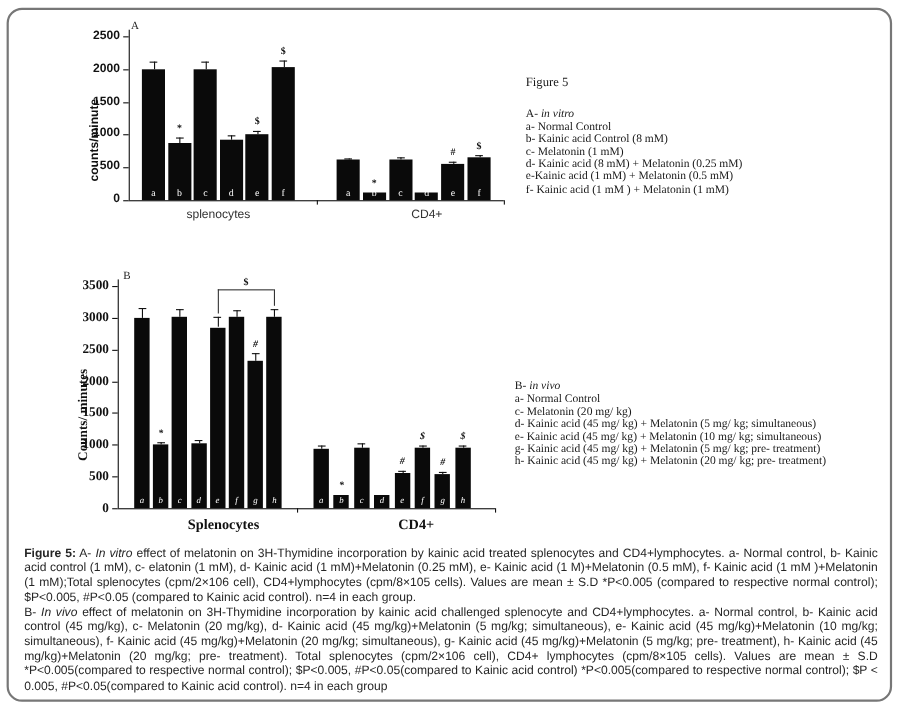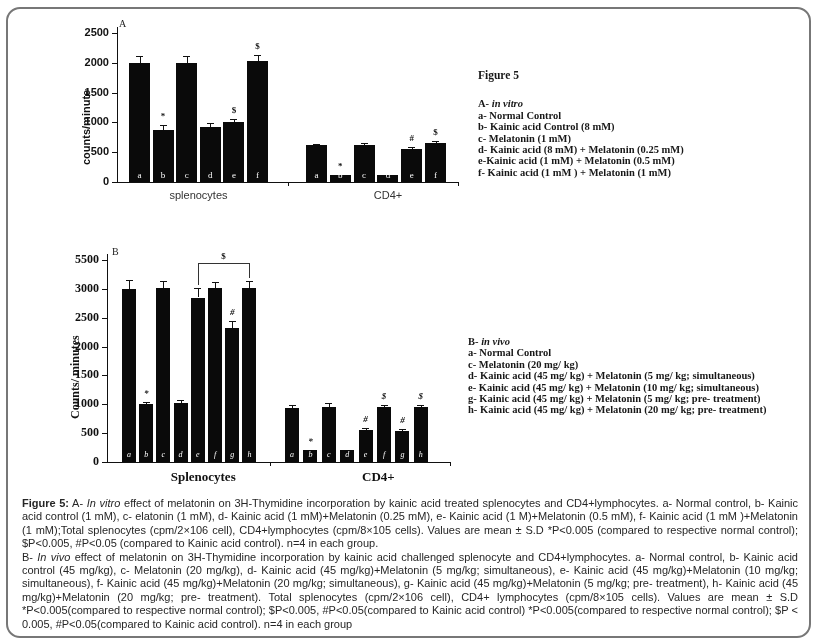--- a/index.html
+++ b/index.html
@@ -23,21 +23,21 @@
   .chart-a .barletter{font-size:9px;}
   .chart-b .barletter{font-size:8px;font-style:italic;}
   .glabel{position:absolute;text-align:center;}
   .chart-a .glabel{font-size:11px;color:#333;font-family:"Liberation Sans",sans-serif;}
   .chart-b .glabel{font-size:13px;font-weight:bold;font-family:"Liberation Serif",serif;}
   .ylab{position:absolute;white-space:nowrap;transform:rotate(-90deg);
        transform-origin:0 0;font-weight:bold;}
   .chart-a .ylab{font-size:11px;font-family:"Liberation Sans",sans-serif;}
   .chart-b .ylab{font-size:12px;font-family:"Liberation Serif",serif;}
   .plabel{position:absolute;font-family:"Liberation Serif",serif;font-size:10px;color:#222;}
-  .legend{position:absolute;font-family:"Liberation Serif",serif;font-weight:bold;
+  .legend{position:absolute;font-family:"Liberation Serif",serif;font-weight:normal;
        color:#181818;font-size:10.5px;line-height:11.4px;}
   .legend .legend-title{font-size:11.5px;margin-bottom:17px;}
   .legend .legend-heading{margin-bottom:0;}
   .caption{position:absolute;left:22px;top:497px;width:776px;font-size:11px;
        line-height:13.4px;color:#262626;text-align:justify;}
   .caption p{margin:0;}
 </style>
 </head>
 <body>
 
@@ -140,21 +140,21 @@
     <div class="ticklab" style="left: 41px; top: 150.286px;">1000</div>
     <div class="hline" style="left: 84px; top: 129.429px; width: 5px;"></div>
     <div class="ticklab" style="left: 41px; top: 121.429px;">1500</div>
     <div class="hline" style="left: 84px; top: 100.571px; width: 5px;"></div>
     <div class="ticklab" style="left: 41px; top: 92.5714px;">2000</div>
     <div class="hline" style="left: 84px; top: 71.7143px; width: 5px;"></div>
     <div class="ticklab" style="left: 41px; top: 63.7143px;">2500</div>
     <div class="hline" style="left: 84px; top: 42.8571px; width: 5px;"></div>
     <div class="ticklab" style="left: 41px; top: 34.8571px;">3000</div>
     <div class="hline" style="left: 84px; top: 14px; width: 5px;"></div>
-    <div class="ticklab" style="left: 41px; top: 6px;">5500</div>
+    <div class="ticklab" style="left: 41px; top: 6px;">3500</div>
     <div class="ylab" style="left: 50px; top: 173px;">Counts/ minutes</div>
     <div class="plabel" style="left: 94px; top: 0px;">B</div>
     <div class="vline" style="left: 252px; top: 216px; height: 4px;"></div>
     <div class="vline" style="left: 432px; top: 216px; height: 4px;"></div>
     <div class="bar" style="left: 104px; top: 42.8571px; width: 14px; height: 173.143px;"></div>
     <div class="barletter" style="left: 104px; top: 204px; width: 14px;">a</div>
     <div class="vline" style="left: 111px; top: 34.2px; height: 8.65714px;"></div>
     <div class="hline" style="left: 107.5px; top: 34.2px; width: 7px;"></div>
     <div class="bar" style="left: 121.2px; top: 158.286px; width: 14px; height: 57.7143px;"></div>
     <div class="barletter" style="left: 121.2px; top: 204px; width: 14px;">b</div>
@@ -220,21 +220,21 @@
     <div class="vline" style="left: 402.8px; top: 158.863px; height: 2.30857px;"></div>
     <div class="hline" style="left: 399.3px; top: 158.863px; width: 7px;"></div>
     <div class="mark it" style="left: 395.8px; top: 144.863px; width: 14px;">$</div>
     <div class="glabel" style="left: 300.4px; top: 223px; width: 120px;">CD4+</div>
     <div class="hline thin" style="left: 179.8px; top: 17px; width: 51.6px;"></div>
     <div class="vline thin" style="left: 179.8px; top: 17px; height: 22.28px;"></div>
     <div class="vline thin" style="left: 231.4px; top: 17px; height: 14.7771px;"></div>
     <div class="mark" style="left: 198.6px; top: 5px; width: 14px;">$</div>
   </div>
 
-<div class="legend" style="left:468px;top:336px;width:345px;">
+<div class="legend" style="left:468px;top:346px;width:345px;">
   <div class="legend-heading"><span>B-</span> <i>in vivo</i></div>
   <div id="legendBItems">
       <div>a- Normal Control</div>
       <div>c- Melatonin (20 mg/ kg)</div>
       <div>d- Kainic acid (45 mg/ kg) + Melatonin (5 mg/ kg; simultaneous)</div>
       <div>e- Kainic acid (45 mg/ kg) + Melatonin (10 mg/ kg; simultaneous)</div>
       <div>g- Kainic acid (45 mg/ kg) + Melatonin (5 mg/ kg; pre- treatment)</div>
       <div>h- Kainic acid (45 mg/ kg) + Melatonin (20 mg/ kg; pre- treatment)</div>
     </div>
 </div>

